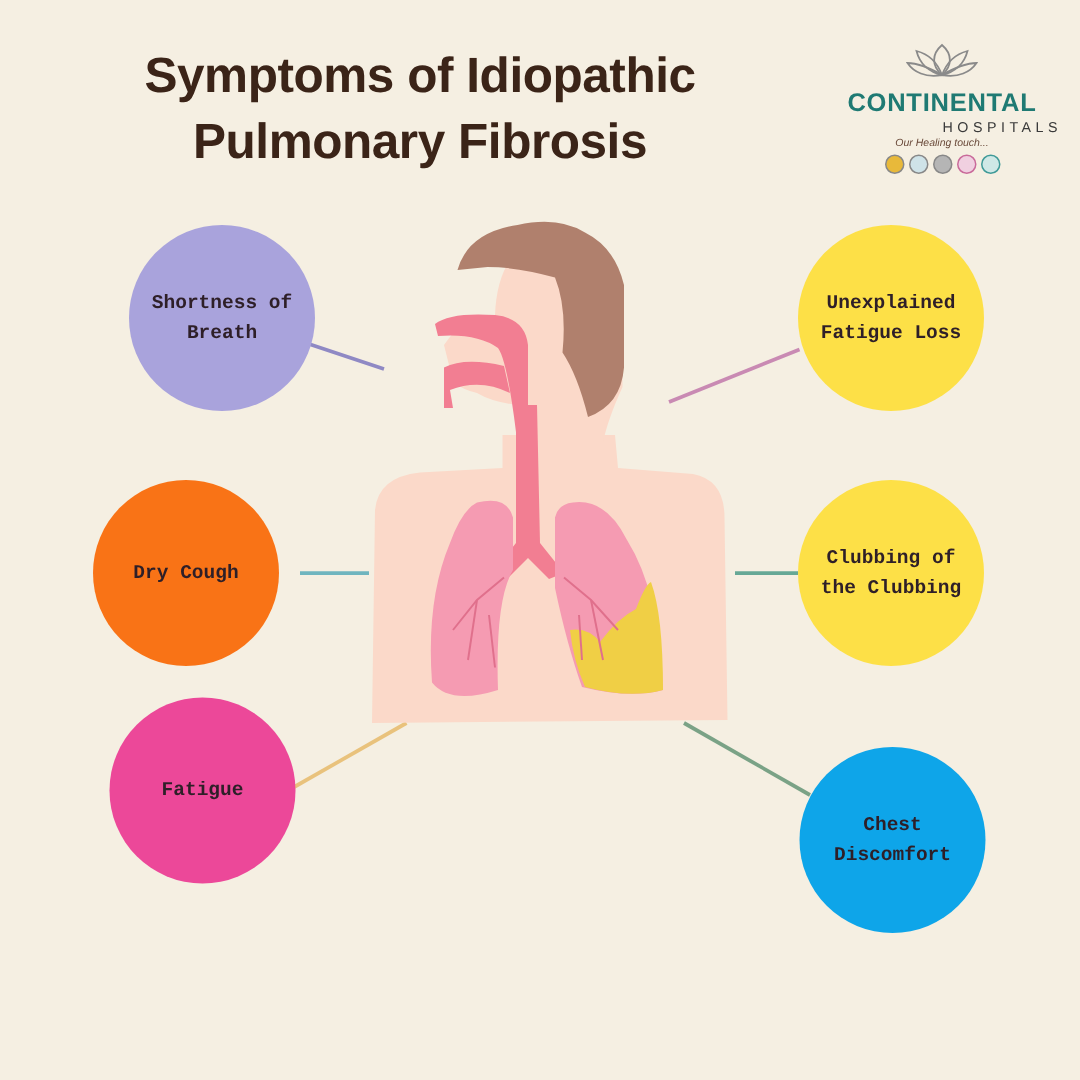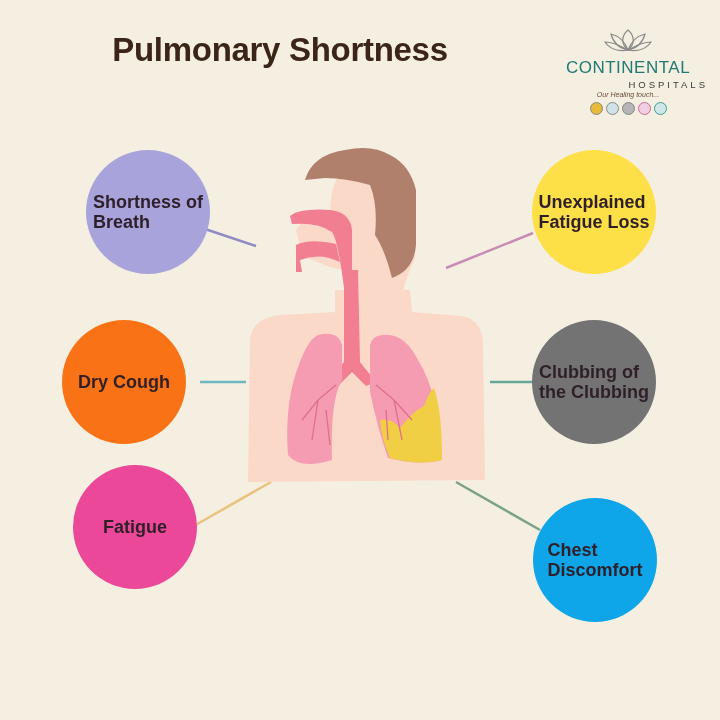--- a/index.html
+++ b/index.html
@@ -1,31 +1,32 @@
 <!DOCTYPE html>
 <html><head>
 <meta charset="utf-8">
 <style>
   html,body{margin:0;padding:0;}
   body{width:720px;height:720px;background:#f5efe2;position:relative;overflow:hidden;font-family:"Liberation Sans",sans-serif;}
   .title{position:absolute;left:60px;top:28px;width:440px;text-align:center;color:#3b2418;font-weight:bold;font-size:33px;line-height:44px;letter-spacing:-0.3px;}
   .logo{position:absolute;left:548px;top:28px;width:160px;text-align:center;}
-  .logo .brand{color:#1f7a73;font-weight:normal;font-size:17px;letter-spacing:0.5px;margin-top:2px;text-align:center;}
+  .logo .brand{color:#1f7a73;font-weight:bold;font-size:17px;letter-spacing:0.5px;margin-top:2px;text-align:center;}
   .logo .sub{color:#3a3a3a;font-size:9.5px;letter-spacing:3px;margin-top:1px;text-align:right;}
   .logo .tag{color:#6a4a3a;font-size:7px;font-style:italic;margin-top:1px;}
   .badges{display:flex;justify-content:center;gap:3px;margin-top:4px;}
   .badge{width:11px;height:11px;border-radius:50%;border:1px solid #888;}
-  .circle{position:absolute;width:124px;height:124px;border-radius:50%;display:flex;align-items:center;justify-content:center;font-weight:bold;font-size:18px;line-height:20px;color:#2e1f28;}
+  .circle{position:absolute;width:124px;height:124px;border-radius:50%;display:flex;align-items:center;justify-content:center;text-align:center;font-weight:bold;font-size:13px;line-height:20px;color:#2e1f28;font-family:Liberation Mono, monospace;}
   svg.art{position:absolute;left:0;top:0;}
 </style>
 </head>
 <body>
 
 <div class="title">
-  <div>Pulmonary Shortness</div>
+  <div>Symptoms of Idiopathic</div>
+  <div>Pulmonary Fibrosis</div>
 </div>
 
 <div class="logo">
   <svg width="50" height="24" viewBox="0 0 50 24">
     <g fill="none" stroke="#8a8a8a" stroke-width="1.2">
       <path d="M25 2 C18 8 18 16 25 22 C32 16 32 8 25 2Z"></path>
       <path d="M25 22 C16 20 10 14 8 6 C16 8 22 14 25 22Z"></path>
       <path d="M25 22 C34 20 40 14 42 6 C34 8 28 14 25 22Z"></path>
       <path d="M25 22 C14 24 6 20 2 14 C10 14 18 18 25 22Z"></path>
       <path d="M25 22 C36 24 44 20 48 14 C40 14 32 18 25 22Z"></path>
@@ -85,21 +86,21 @@
   <div>
       <div>Unexplained</div>
       <div>Fatigue Loss</div>
     </div>
 </div>
 <div class="circle" style="left:62px;top:320px;background:#f97316">
   <div>
       <div>Dry Cough</div>
     </div>
 </div>
-<div class="circle" style="left:532px;top:320px;background:#737373">
+<div class="circle" style="left:532px;top:320px;background:#fde047">
   <div>
       <div>Clubbing of</div>
       <div>the Clubbing</div>
     </div>
 </div>
 <div class="circle" style="left:73px;top:465px;background:#ec4899">
   <div>
       <div>Fatigue</div>
     </div>
 </div>

